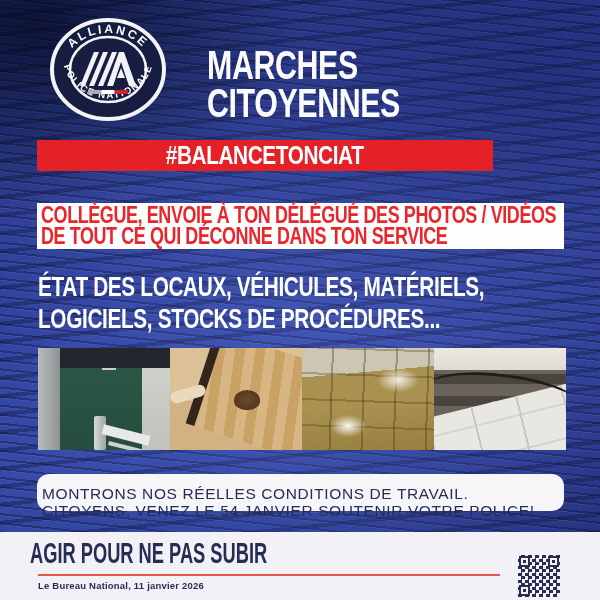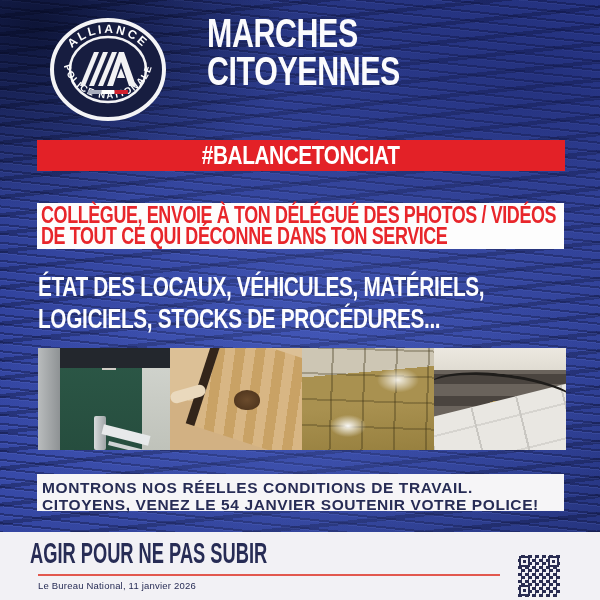--- a/index.html
+++ b/index.html
@@ -19,24 +19,24 @@
       repeating-linear-gradient(186deg, rgba(10,14,52,0) 0 6px, rgba(10,14,52,.45) 6px 8px, rgba(132,152,232,.12) 8px 9px),
       repeating-linear-gradient(174deg, rgba(6,10,40,0) 0 14px, rgba(6,10,40,.38) 14px 18px),
       linear-gradient(155deg,#243279 0%,#2e3f99 35%,#3547a4 55%,#2a3a8e 75%,#1f2c6f 100%);
   }
   
   .cond{display:inline-block;font-weight:bold;letter-spacing:-.5px;
         transform-origin:0 50%;white-space:nowrap;}
   
   .logo{position:absolute;left:47px;top:16px;width:122px;height:107px;}
   
-  .title{position:absolute;left:207px;top:14px;color:#fbfbfd;font-size:41px;line-height:38px;}
+  .title{position:absolute;left:207px;top:46px;color:#fbfbfd;font-size:41px;line-height:38px;}
   .title .cond{transform:scaleX(.74);}
   
-  .hashtag{position:absolute;left:37px;top:140px;width:528px;height:31px;
+  .hashtag{position:absolute;left:37px;top:140px;width:456px;height:31px;
     background:#e32127;display:flex;align-items:center;justify-content:center;}
   .hashtag .cond{font-size:26px;color:#fff;transform:scaleX(.8);transform-origin:center;}
   
   .callout{position:absolute;left:37px;top:203px;width:527px;height:46px;background:#fdfdfd;
     color:#e8262b;font-size:23px;line-height:21px;padding:2px 0 0 4px;box-sizing:border-box;}
   .callout .cond{transform:scaleX(.78);}
   
   .listhead{position:absolute;left:38px;top:271px;color:#fdfdfe;font-size:28.5px;line-height:31.5px;}
   .listhead .cond{transform:scaleX(.73);}
   
@@ -76,28 +76,28 @@
       #5b544e;}
   .ph4::before{content:'';position:absolute;left:-8px;top:26px;width:154px;height:42px;z-index:2;
       border-top:3px solid #1f1d1b;border-radius:50%;transform:rotate(7deg);}
   .ph4::after{content:'';position:absolute;right:-28px;bottom:-36px;width:160px;height:88px;z-index:1;
       transform:rotate(-14deg);
       background:
         repeating-linear-gradient(90deg,#c9c7c2 0 2px,transparent 2px 46px),
         repeating-linear-gradient(0deg,#d6d4cf 0 2px,#e9e7e2 2px 34px);}
   
   .cta{position:absolute;left:37px;top:474px;width:527px;height:37px;background:#f6f5f7;
-    color:#272c55;font-weight:bold;font-size:15.5px;line-height:16.5px;letter-spacing:.6px;
-    padding:6px 0 0 5px;box-sizing:border-box;white-space:nowrap;}
+    color:#272c55;font-weight:normal;font-size:15.5px;line-height:16.5px;letter-spacing:.6px;
+    padding:12px 0 0 5px;box-sizing:border-box;white-space:nowrap;border-radius:12px;}
   
   .footer{position:absolute;left:0;top:532px;width:600px;height:68px;background:#f2f1f5;}
   .slogan{position:absolute;left:30px;top:7px;color:#272c55;font-size:29px;line-height:29px;}
   .slogan .cond{transform:scaleX(.63);letter-spacing:0;}
   .redline{position:absolute;left:38px;top:42px;width:462px;height:2px;background:#e2584e;}
-  .byline{position:absolute;left:38px;top:48px;color:#272c55;font-weight:normal;font-size:9.5px;letter-spacing:.2px;}
+  .byline{position:absolute;left:38px;top:48px;color:#272c55;font-weight:bold;font-size:9.5px;letter-spacing:.2px;}
   .qr{position:absolute;left:518px;top:23px;width:42px;height:42px;background:
       repeating-conic-gradient(#2a2d52 0% 25%, #f2f1f5 0% 50%) 0 0/7px 7px;}
   .qr .f{position:absolute;width:11px;height:11px;border:2px solid #2a2d52;background:#f2f1f5;box-sizing:border-box;}
   .qr .f::after{content:'';position:absolute;left:2px;top:2px;width:3px;height:3px;background:#2a2d52;}
   .qr .f1{left:1px;top:1px}.qr .f2{right:1px;top:1px}.qr .f3{left:1px;bottom:1px}
 </style>
 </head>
 <body>
 
 <div class="poster">

